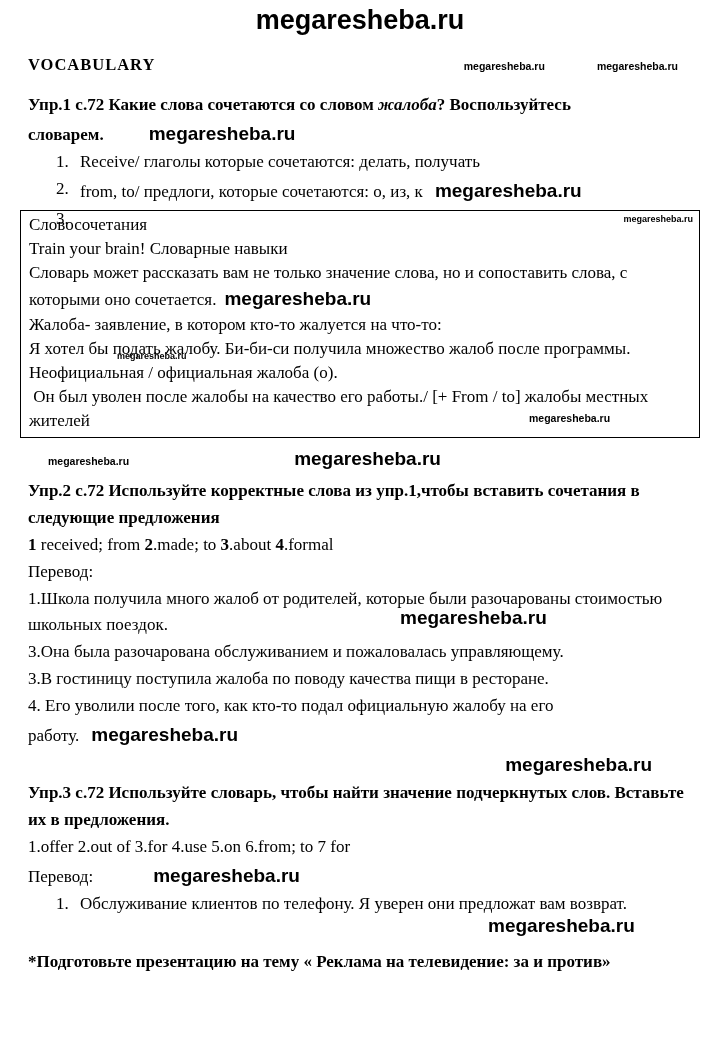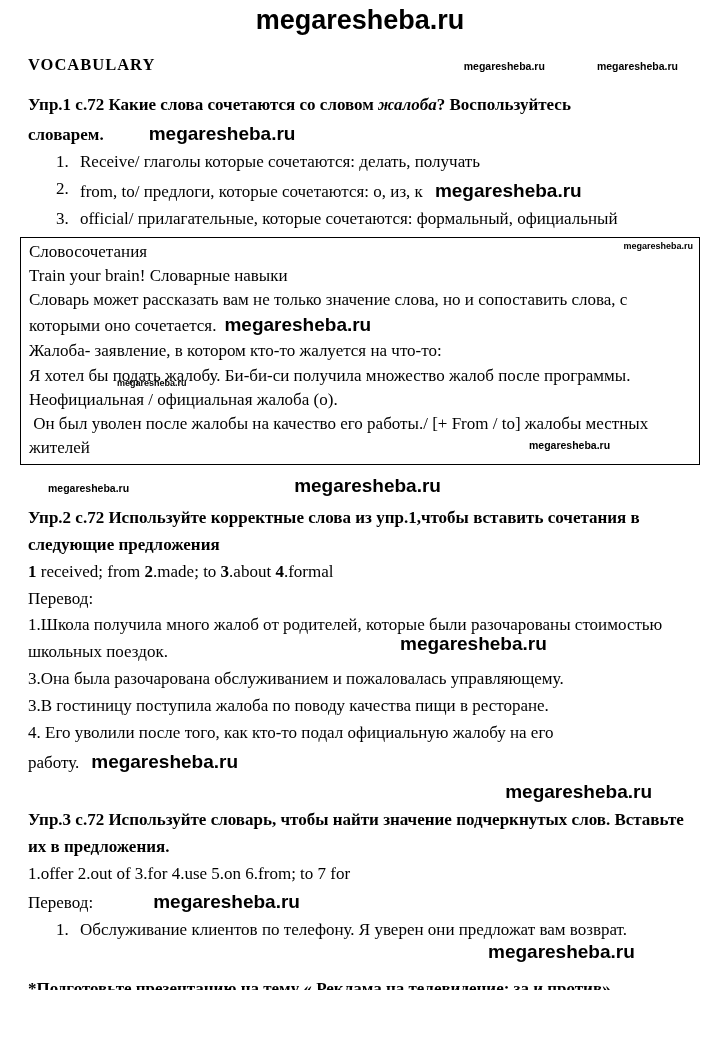--- a/index.html
+++ b/index.html
@@ -79,21 +79,20 @@
   <div class="list-item">
     <span class="li-num">1.</span>
     <span>Receive/ глаголы которые сочетаются: делать, получать</span>
   </div>
   <div class="list-item">
     <span class="li-num">2.</span>
     <span>from, to/ предлоги, которые сочетаются: о, из, к</span><span class="wm wm-lg wm-inline-sm-gap">megaresheba.ru</span>
   </div>
   <div class="list-item">
     <span class="li-num">3.</span>
-    <span>official/ прилагательные, которые сочетаются: формальный, официальный</span>
   </div>
 
   <div class="gram-box">
     <span class="wm wm-xs abs" style="right:6px; top:2px;">megaresheba.ru</span>
     <p>Словосочетания</p>
     <p>Train your brain! Словарные навыки</p>
     <p><span>Словарь может рассказать вам не только значение слова, но и сопоставить слова, с которыми оно сочетается.</span><span class="wm wm-lg" style="margin-left:8px;">megaresheba.ru</span></p>
     <p>Жалоба- заявление, в котором кто-то жалуется на что-то:</p>
     <p class="rel"><span>Я хотел бы подать жалобу. Би-би-си получила множество жалоб после программы.</span><span class="wm wm-xs abs" style="left:88px; top:13px;">megaresheba.ru</span></p>
     <p>Неофициальная / официальная жалоба (о).</p>

